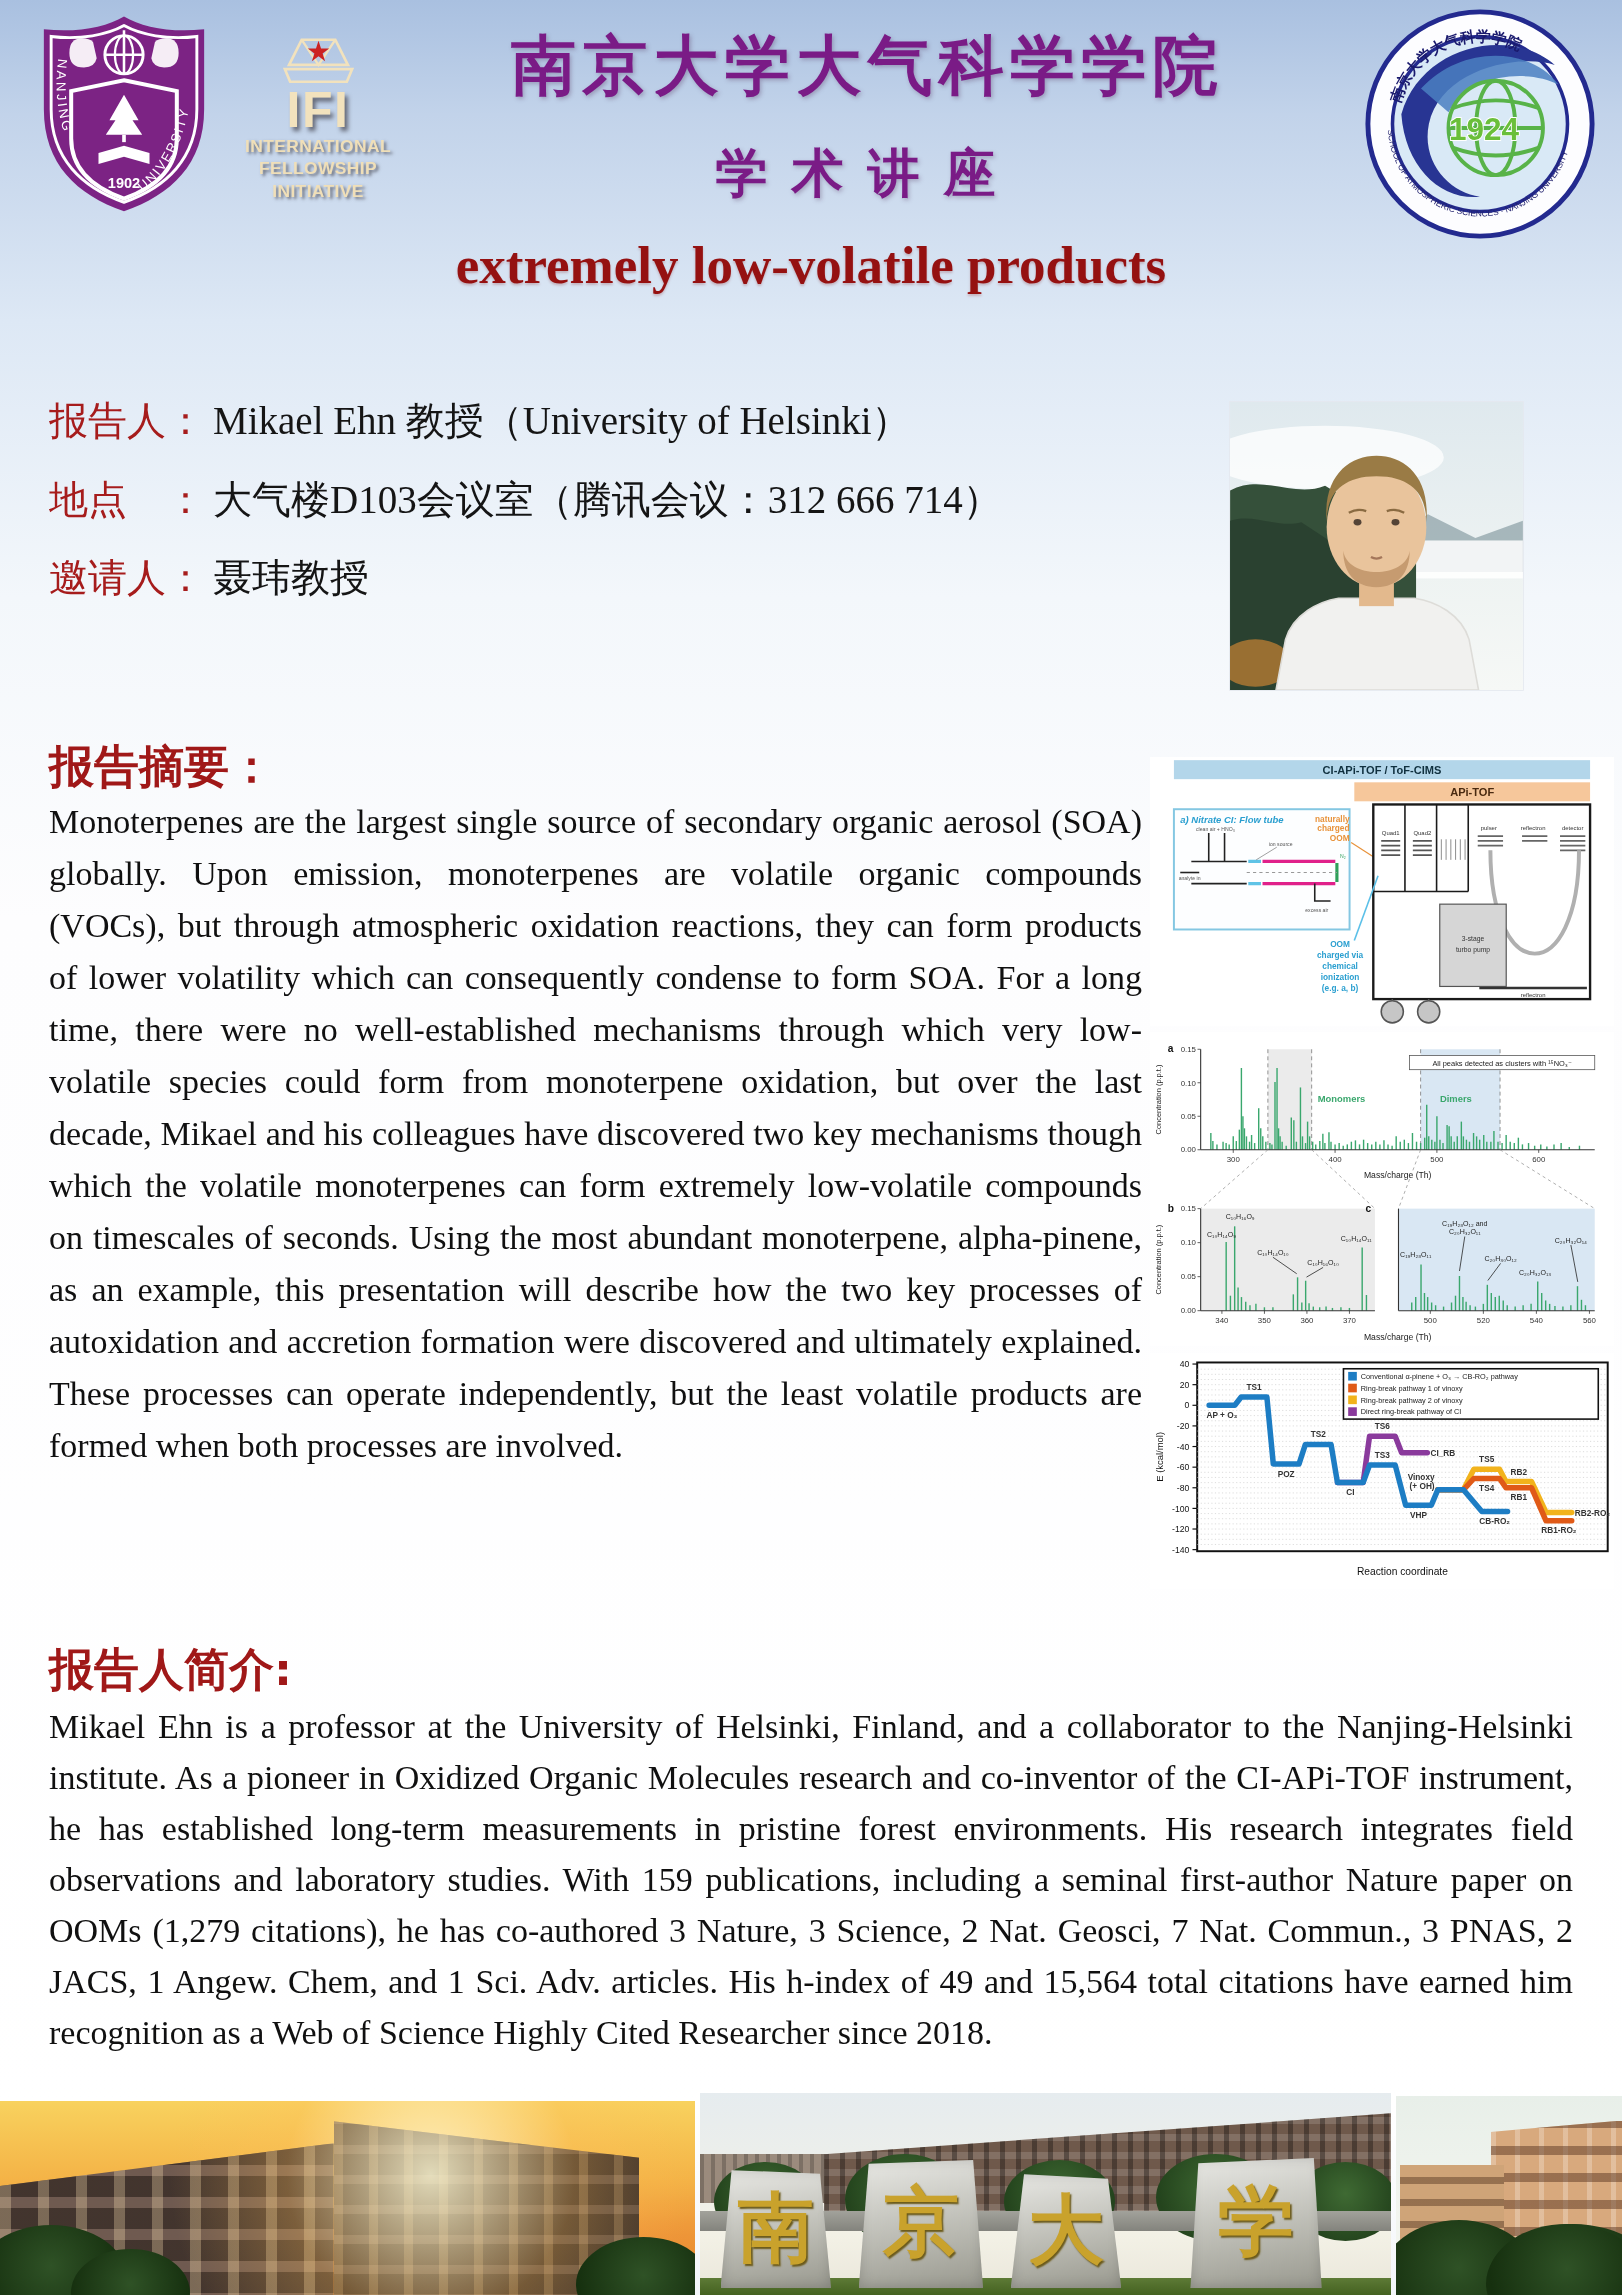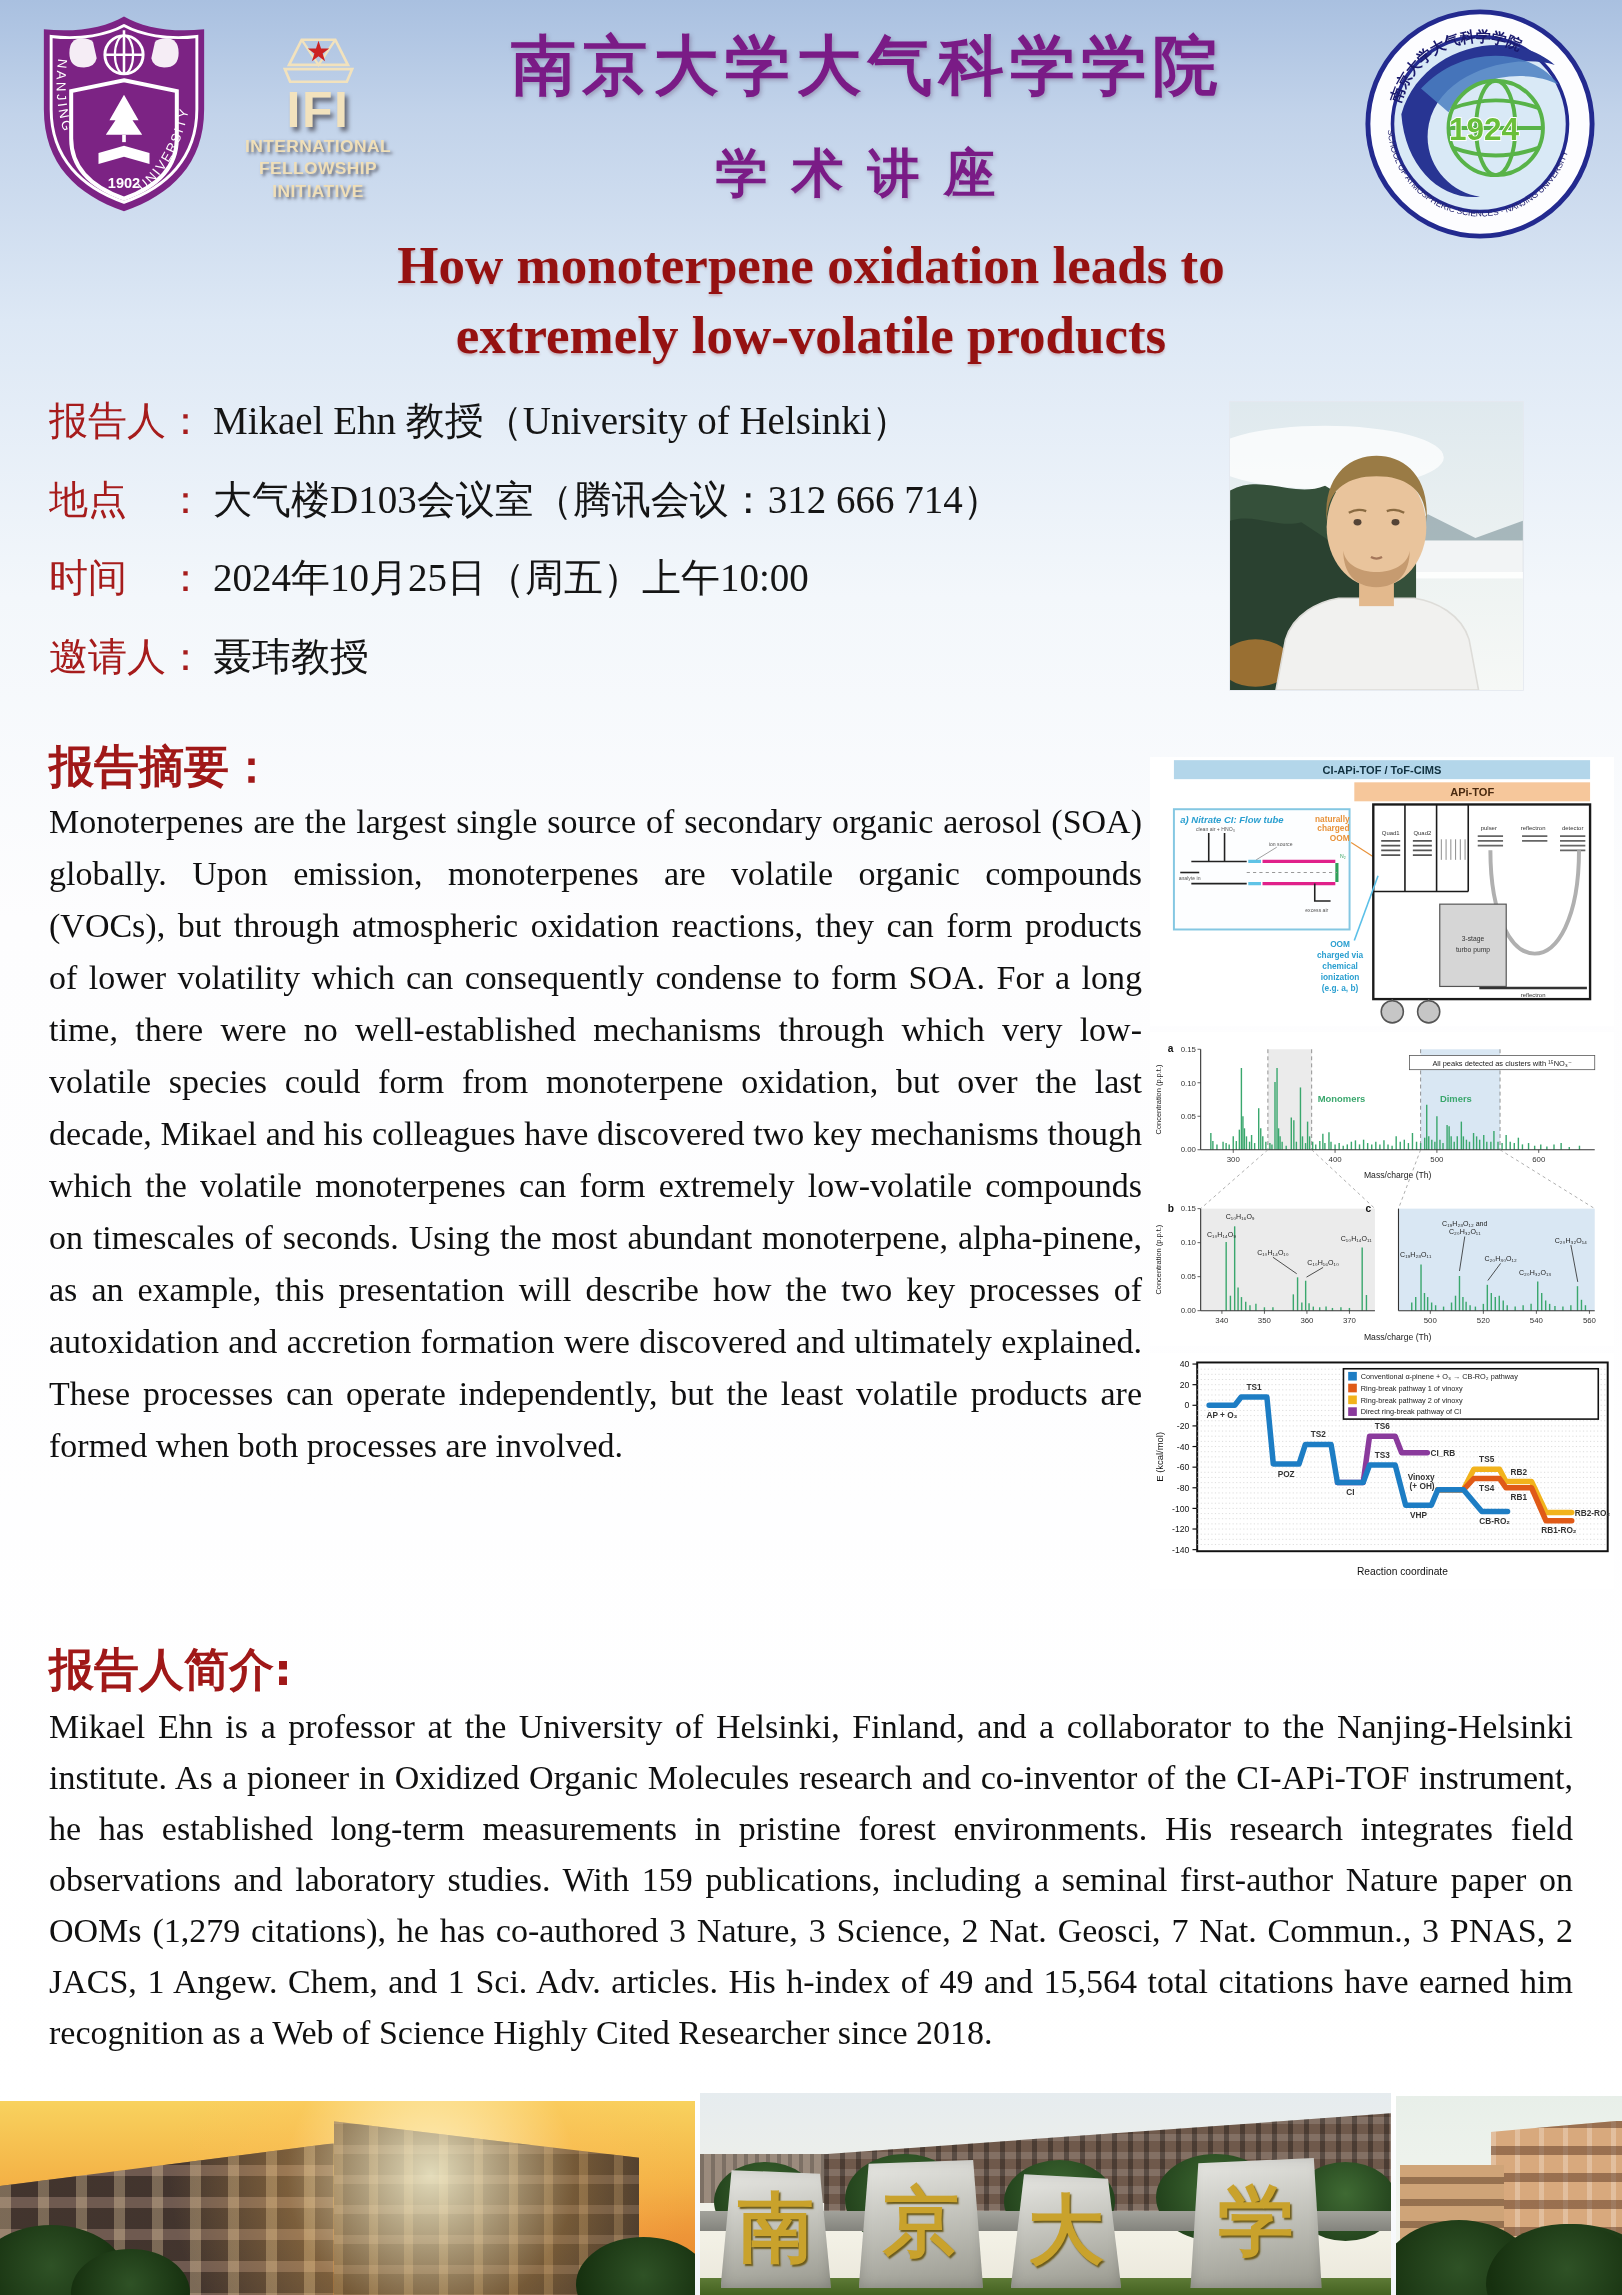--- a/index.html
+++ b/index.html
@@ -139,36 +139,31 @@
     <text x="62" y="68" text-anchor="middle" font-size="16" font-weight="bold" fill="#6abf3a" stroke="#ffffff" stroke-width="0.9" paint-order="stroke">1924</text>
     <defs>
       <path id="arcT" d="M18 60 A42 42 0 0 1 102 60" fill="none"></path>
       <path id="arcB" d="M13 60 A47 47 0 0 0 107 60" fill="none"></path>
     </defs>
     <text font-size="7.6" font-weight="bold" fill="#1a1a6e"><textPath href="#arcT" startOffset="8%">南京大学大气科学学院</textPath></text>
     <text font-size="4.3" fill="#23236e"><textPath href="#arcB" startOffset="2%">SCHOOL OF ATMOSPHERIC SCIENCES · NANJING UNIVERSITY</textPath></text>
   </svg>
 
   <div class="title">
-    <div>How monoterpene oxidation leads to</div>
     <div>extremely low-volatile products</div>
   </div>
 
   <div class="info">
     <div class="info-row">
       <span class="info-label">报告人：</span>
       <span class="info-value">Mikael Ehn 教授（University of Helsinki）</span>
     </div>
     <div class="info-row">
       <span class="info-label">地点　：</span>
       <span class="info-value">大气楼D103会议室（腾讯会议：312 666 714）</span>
-    </div>
-    <div class="info-row">
-      <span class="info-label">时间　：</span>
-      <span class="info-value">2024年10月25日（周五）上午10:00</span>
     </div>
     <div class="info-row">
       <span class="info-label">邀请人：</span>
       <span class="info-value">聂玮教授</span>
     </div>
   </div>
 
   <svg class="photo" viewBox="0 0 370 364">
     <defs>
       <linearGradient id="sky" x1="0" y1="0" x2="0" y2="1">

